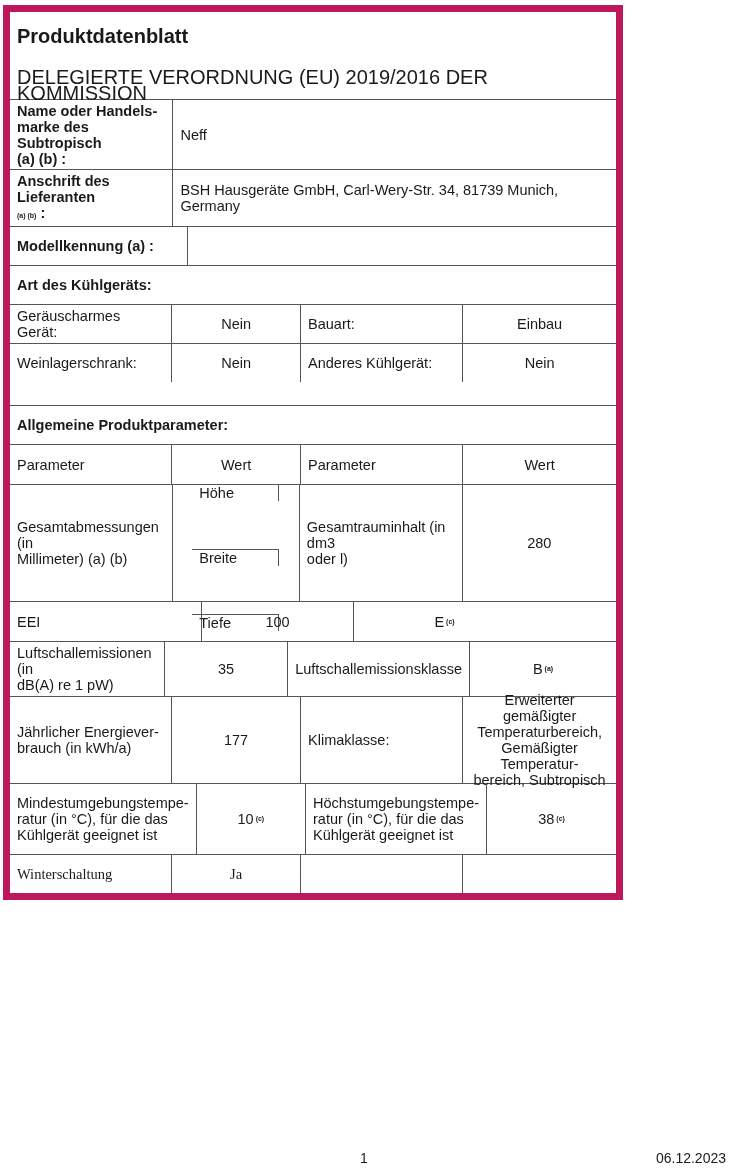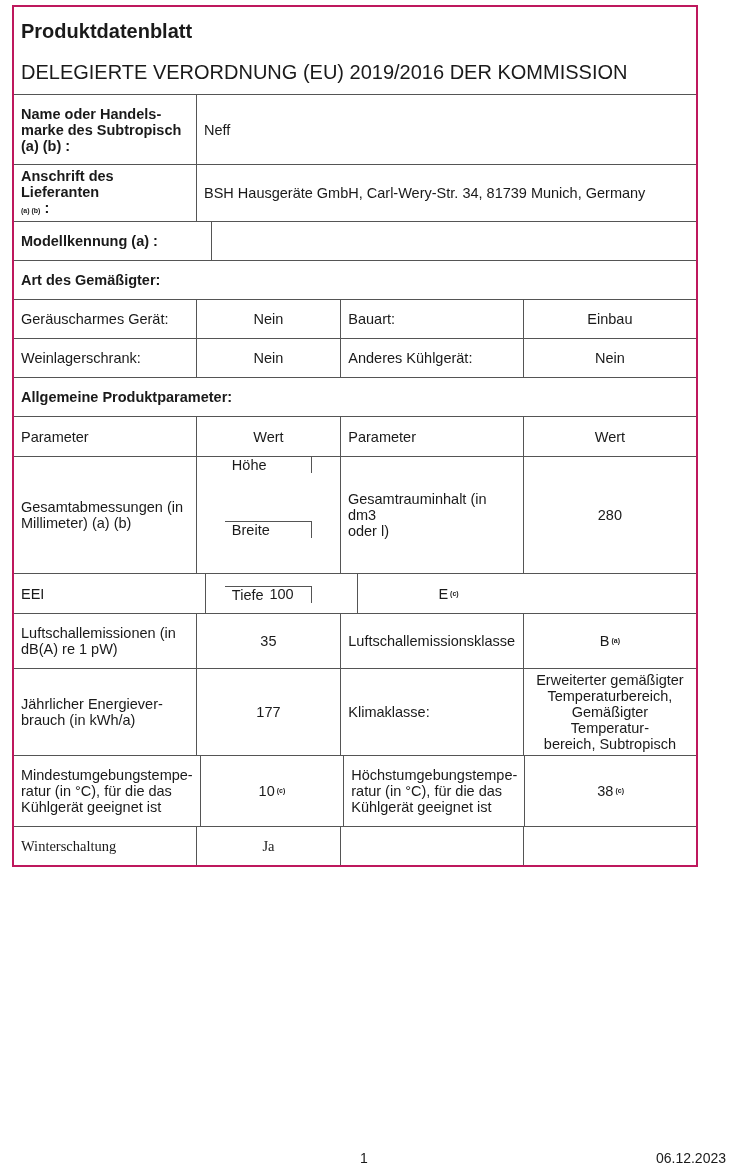--- a/index.html
+++ b/index.html
@@ -1,22 +1,22 @@
 <!DOCTYPE html>
 <html><head>
 <meta charset="utf-8">
 <style>
   html, body { margin: 0; padding: 0; background: #ffffff; }
   body {
     width: 750px; height: 1171px; position: relative; overflow: hidden;
     font-family: "Liberation Sans", sans-serif; color: #1a1a1a;
   }
   .sheet {
-    position: absolute; left: 12px; top: 5px; width: 686px;
-    border: 2px solid #be185d;
+    position: absolute; left: 3px; top: 5px; width: 620px;
+    border: 7px solid #be185d;
     box-sizing: border-box;
   }
   .row { display: flex; border-top: 1px solid #555; box-sizing: border-box; }
   .row.first { border-top: none; }
   .cell {
     box-sizing: border-box; padding: 0 7px;
     display: flex; align-items: center;
     font-size: 14.5px; line-height: 16px;
   }
   .cell + .cell { border-left: 1px solid #555; }
@@ -73,38 +73,38 @@
     </div>
     <div class="cell c234">BSH Hausgeräte GmbH, Carl-Wery-Str. 34, 81739 Munich, Germany</div>
   </div>
 
   <div class="row" style="height:39px;gap:20px;">
     <div class="cell c1 bold">Modellkennung (a) :</div>
     <div class="cell c234"></div>
   </div>
 
   <div class="row" style="height:39px;">
-    <div class="cell full bold">Art des Gemäßigter:</div>
+    <div class="cell full bold">Art des Kühlgeräts:</div>
   </div>
 
   <div class="row" style="height:39px;">
     <div class="cell c1">Geräuscharmes Gerät:</div>
     <div class="cell c2">Nein</div>
     <div class="cell c3">Bauart:</div>
     <div class="cell c4">Einbau</div>
   </div>
 
   <div class="row" style="height:39px;">
     <div class="cell c1">Weinlagerschrank:</div>
     <div class="cell c2">Nein</div>
     <div class="cell c3">Anderes Kühlgerät:</div>
     <div class="cell c4">Nein</div>
   </div>
 
-  <div class="row" style="height:39px;">
+  <div class="row" style="height:39px;margin-top:23px;">
     <div class="cell full bold">Allgemeine Produktparameter:</div>
   </div>
 
   <div class="row" style="height:40px;">
     <div class="cell c1">Parameter</div>
     <div class="cell c2">Wert</div>
     <div class="cell c3">Parameter</div>
     <div class="cell c4">Wert</div>
   </div>
 

